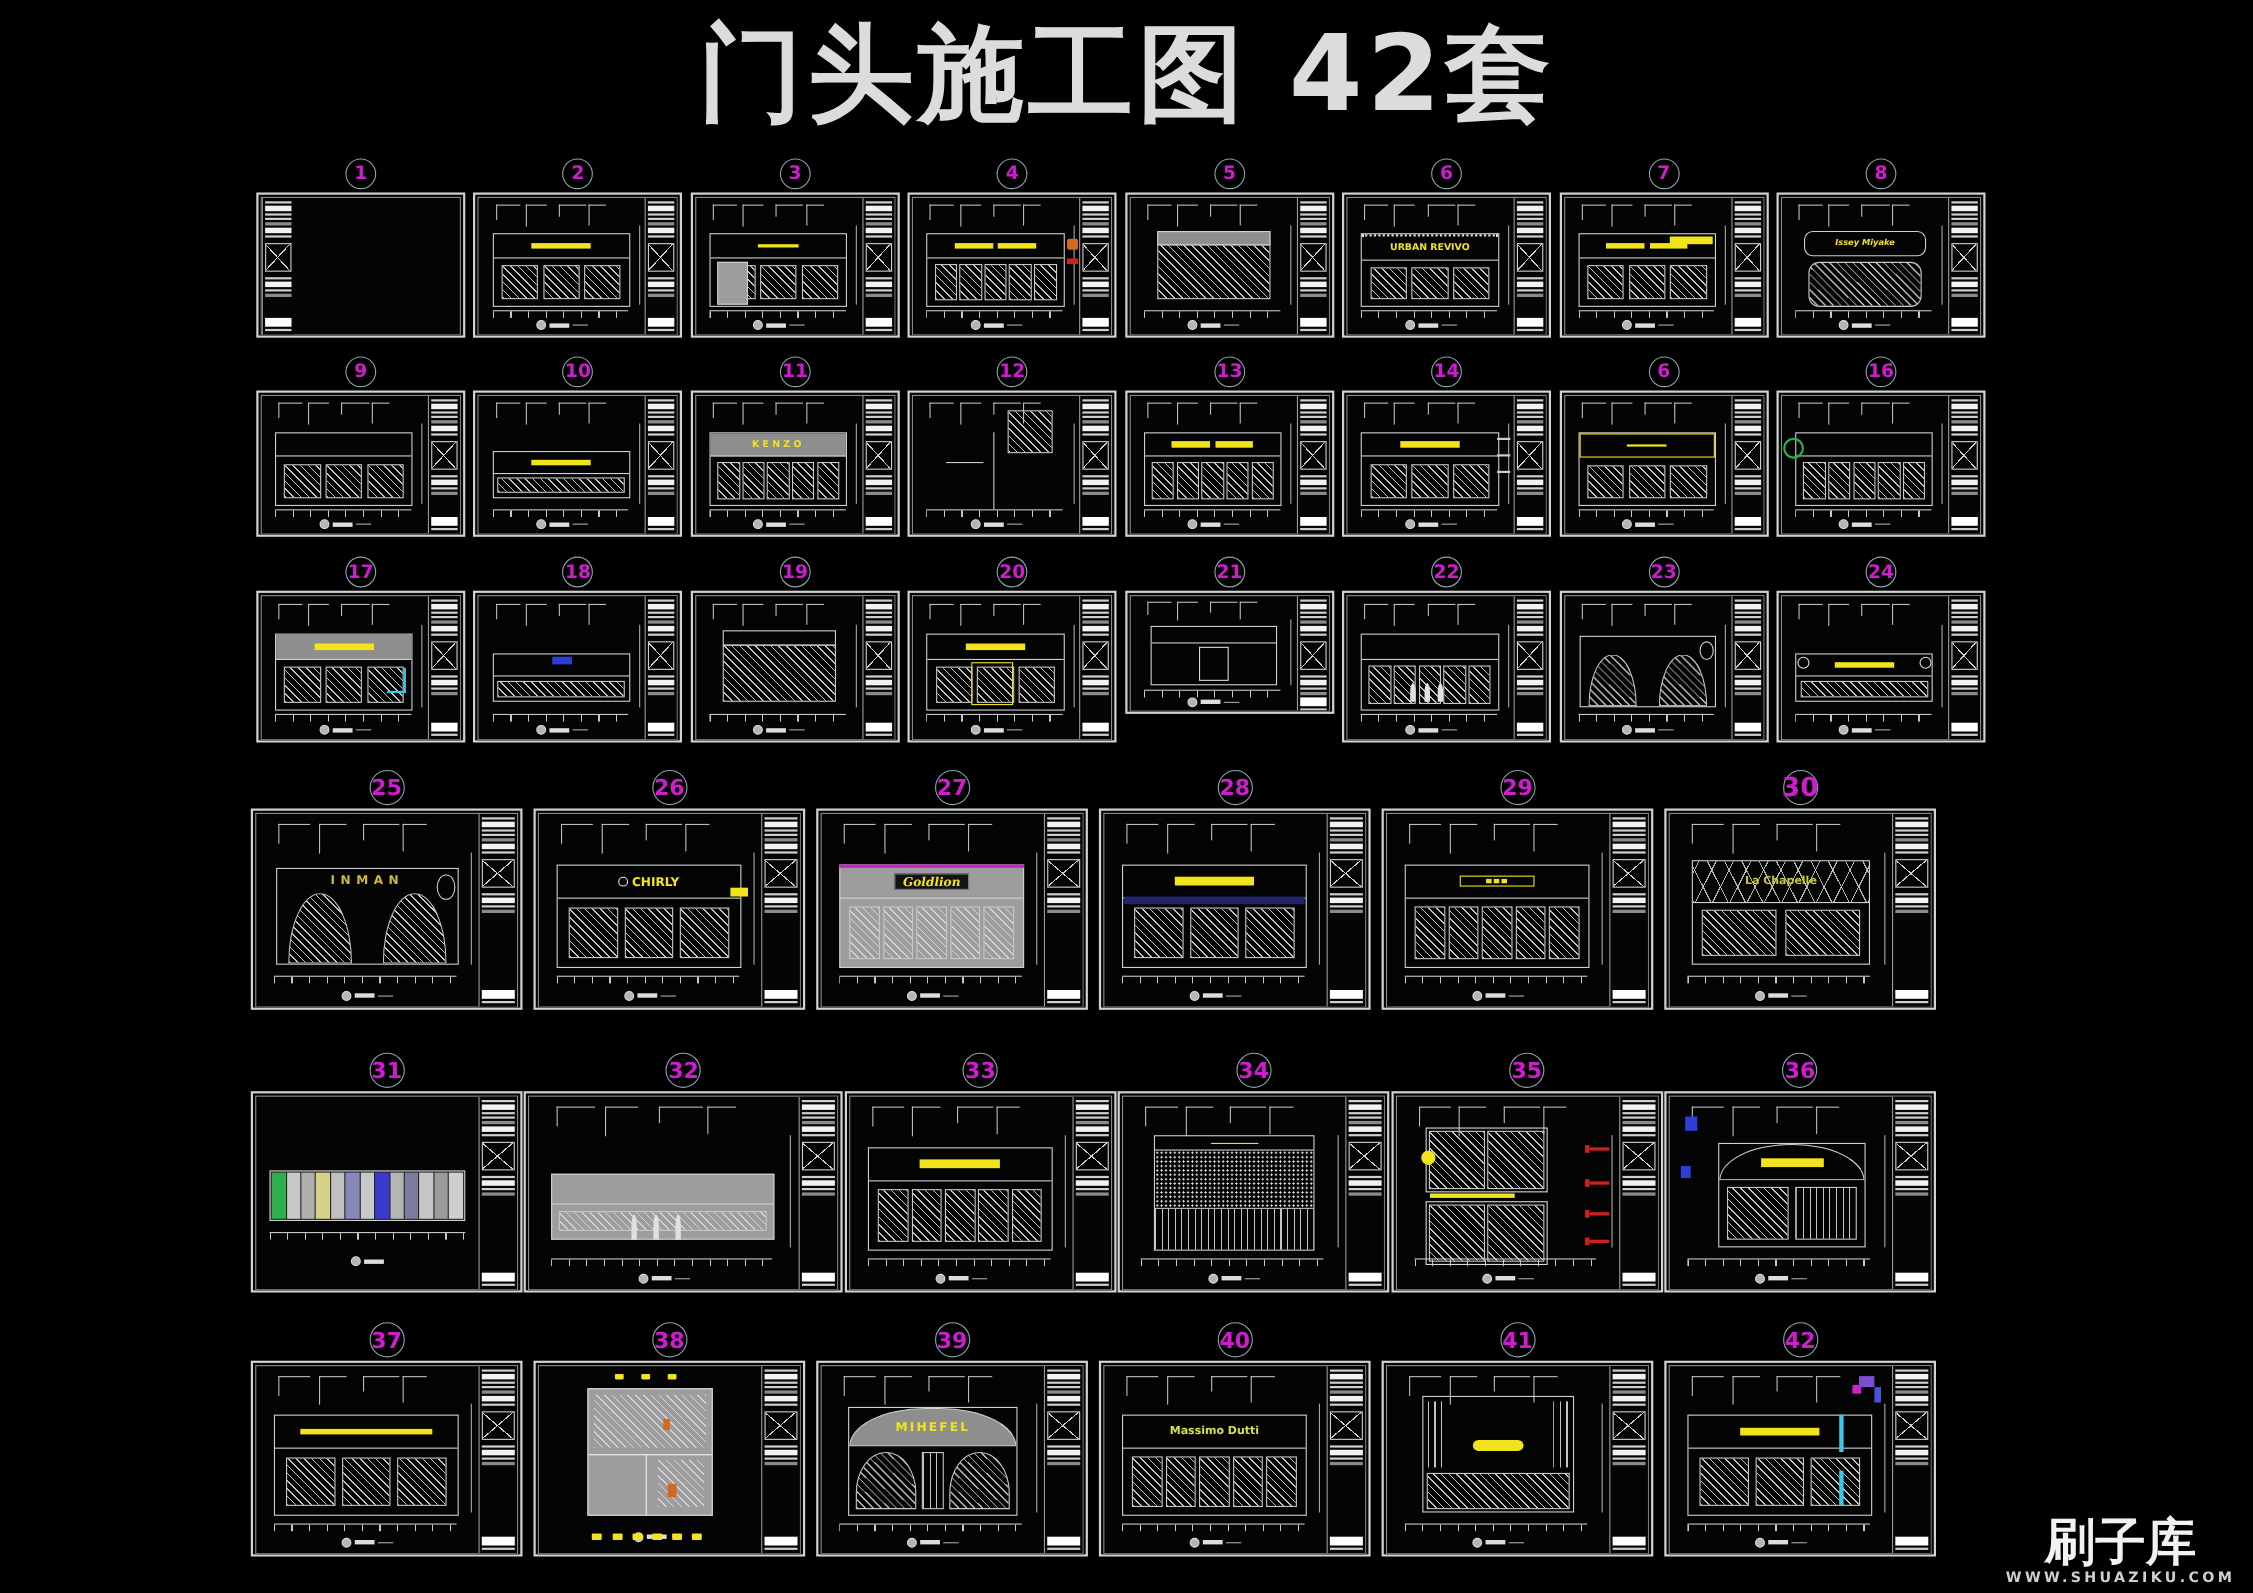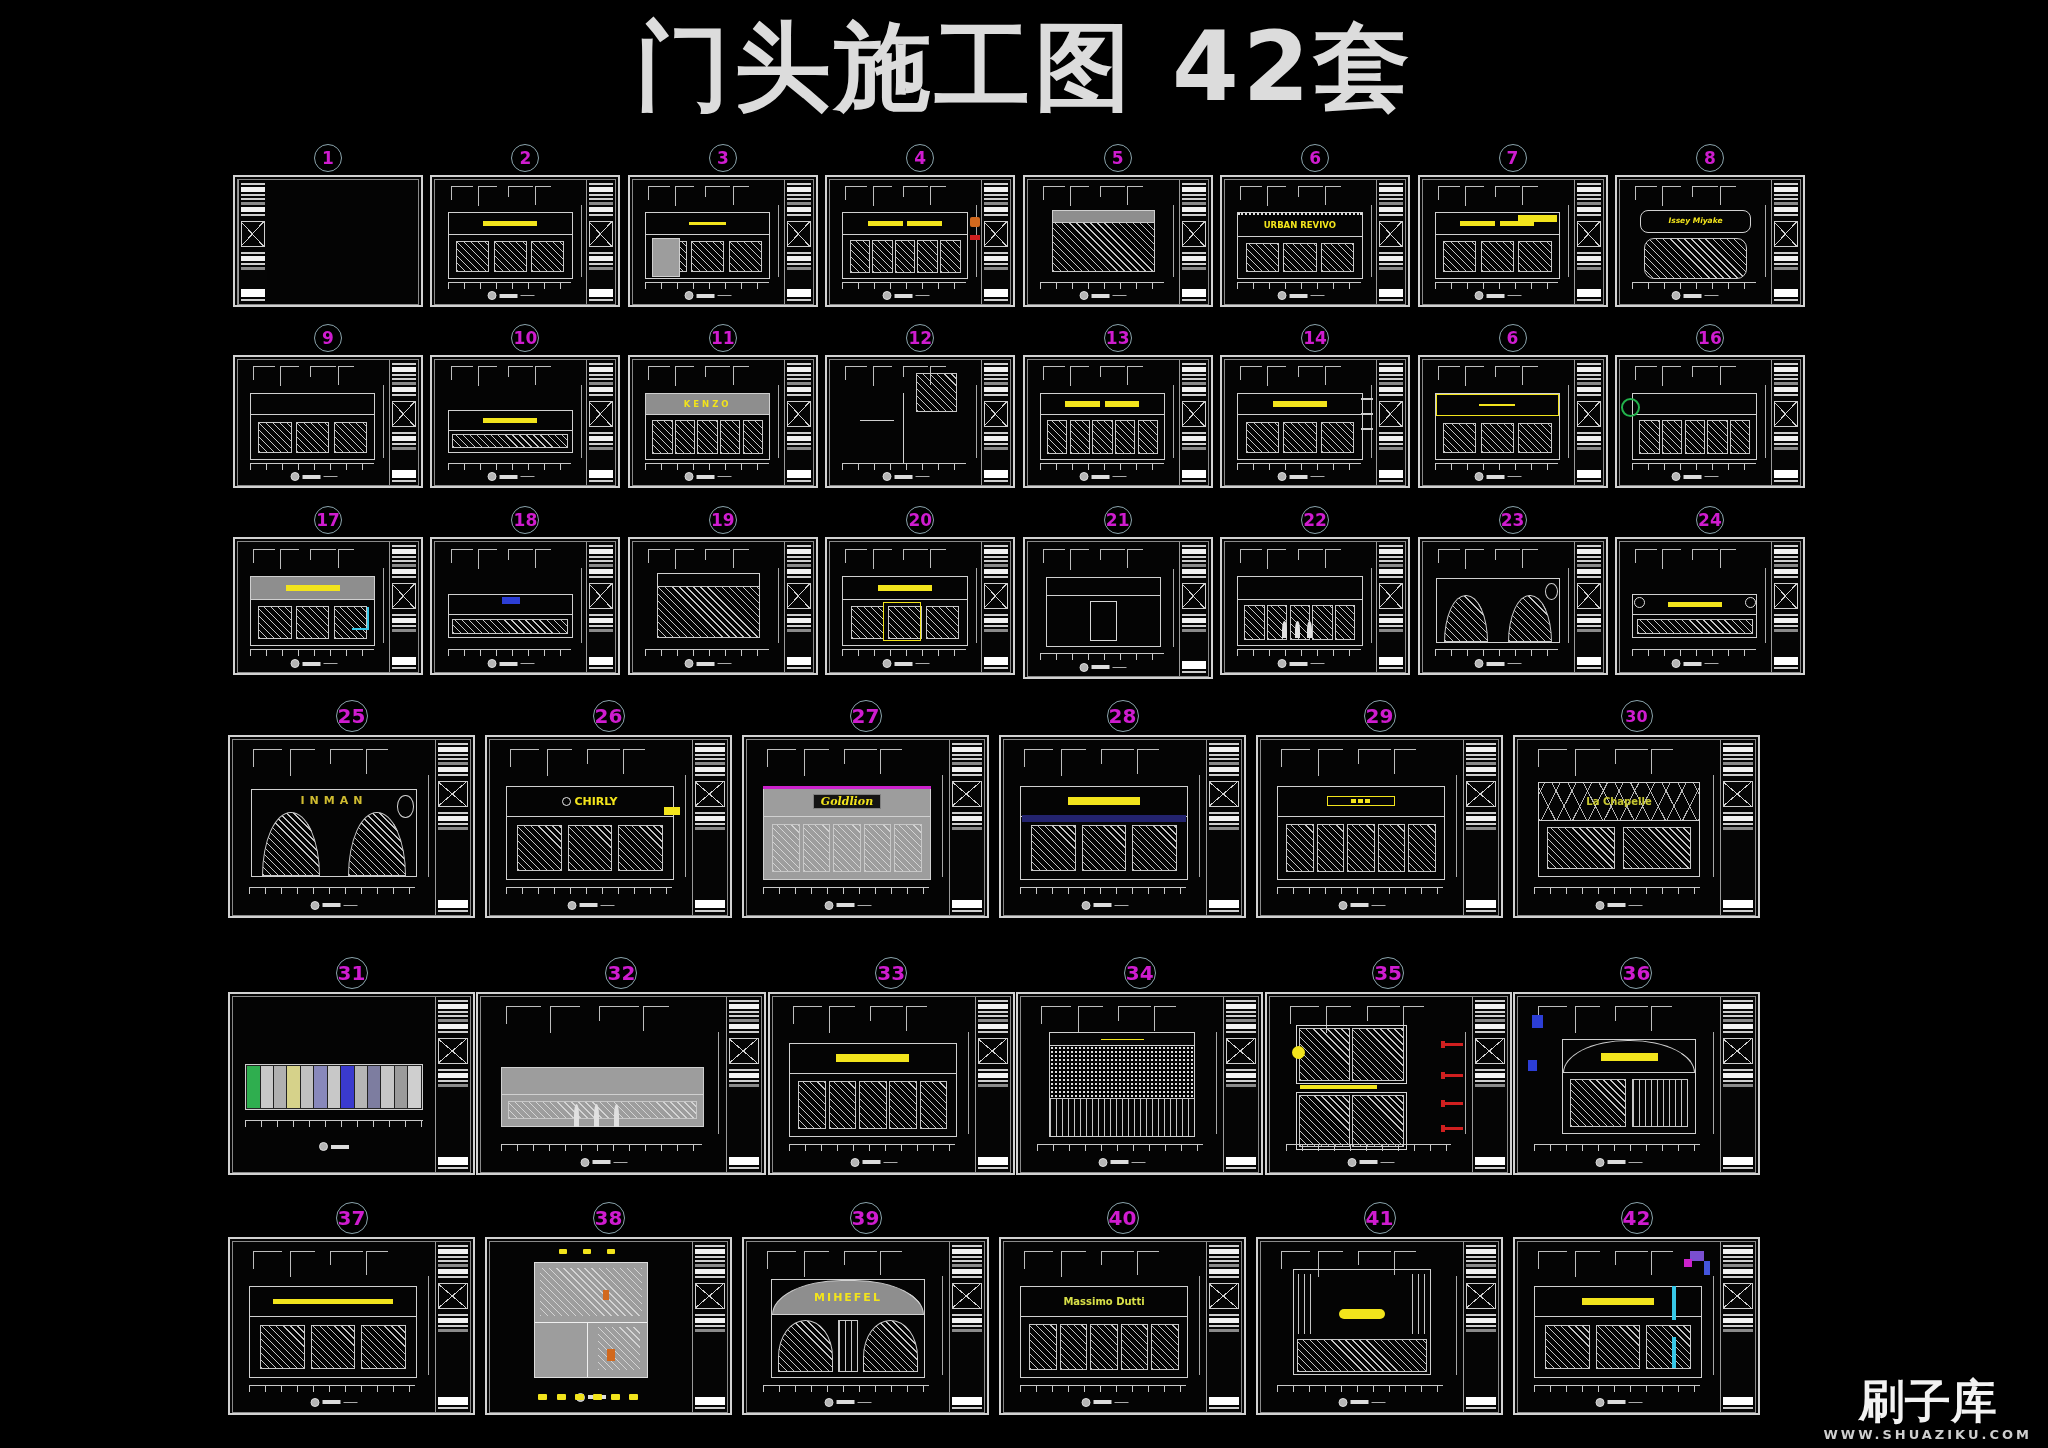--- a/index.html
+++ b/index.html
@@ -941,21 +941,21 @@
                 <div class="tl"></div>
                 <div class="tw"></div>
                 <div class="tl"></div>
                 <div class="tg"></div>
                 <div class="tw2" style="margin-top: auto;"></div>
                 <div class="tl"></div>
               </div>
             </div>
           </div>
         </div>
-        <div class="cell" style="width: 190px; height: 142px;">
+        <div class="cell" style="width: 190px; height: 112px;">
           <div class="badge" style="top: -31px; transform: translateX(-50%); width: 26px; height: 26px; font-size: 17px;">21</div>
           <div class="sheet">
             <div class="inner">
               <div class="art">
                 <div class="dim" style="left: 10%; top: 5%; width: 14%; height: 10%;"></div>
                 <div class="dim" style="left: 28%; top: 5%; width: 12%; height: 15%;"></div>
                 <div class="dim" style="left: 48%; top: 5%; width: 16%; height: 8%;"></div>
                 <div class="dim" style="left: 66%; top: 5%; width: 10%; height: 14%;"></div>
                 <div class="vdim" style="right: 3%; top: 20%; bottom: 22%; width: 0px;"></div>
                 <div class="facade" style="inset: 26% 12% 22%;">
@@ -1359,21 +1359,21 @@
                 <div class="tw"></div>
                 <div class="tl"></div>
                 <div class="tg"></div>
                 <div class="tw2" style="margin-top: auto;"></div>
                 <div class="tl"></div>
               </div>
             </div>
           </div>
         </div>
         <div class="cell" style="width: 247px; height: 183px;">
-          <div class="badge" style="top: -35px; transform: translateX(-50%); width: 30px; height: 30px; font-size: 16px;">30</div>
+          <div class="badge" style="top: -35px; transform: translateX(-50%); width: 30px; height: 30px; font-size: 24px;">30</div>
           <div class="sheet">
             <div class="inner">
               <div class="art">
                 <div class="dim" style="left: 10%; top: 5%; width: 14%; height: 10%;"></div>
                 <div class="dim" style="left: 28%; top: 5%; width: 12%; height: 15%;"></div>
                 <div class="dim" style="left: 48%; top: 5%; width: 16%; height: 8%;"></div>
                 <div class="dim" style="left: 66%; top: 5%; width: 10%; height: 14%;"></div>
                 <div class="vdim" style="right: 3%; top: 20%; bottom: 22%; width: 0px;"></div>
                 <div class="facade" style="inset: 24% 10% 22%;">
                   <div class="band" style="height: 40%; background: repeating-linear-gradient(63deg, rgba(210, 210, 210, 0.85) 0px, rgba(210, 210, 210, 0.85) 1px, transparent 1px, transparent 14px), repeating-linear-gradient(-63deg, rgba(210, 210, 210, 0.85) 0px, rgba(210, 210, 210, 0.85) 1px, transparent 1px, transparent 14px);">

